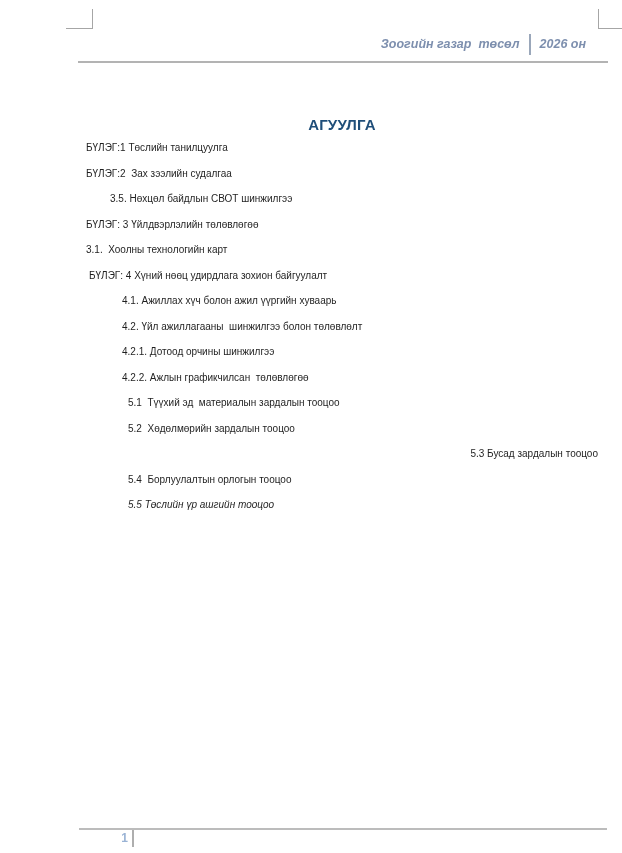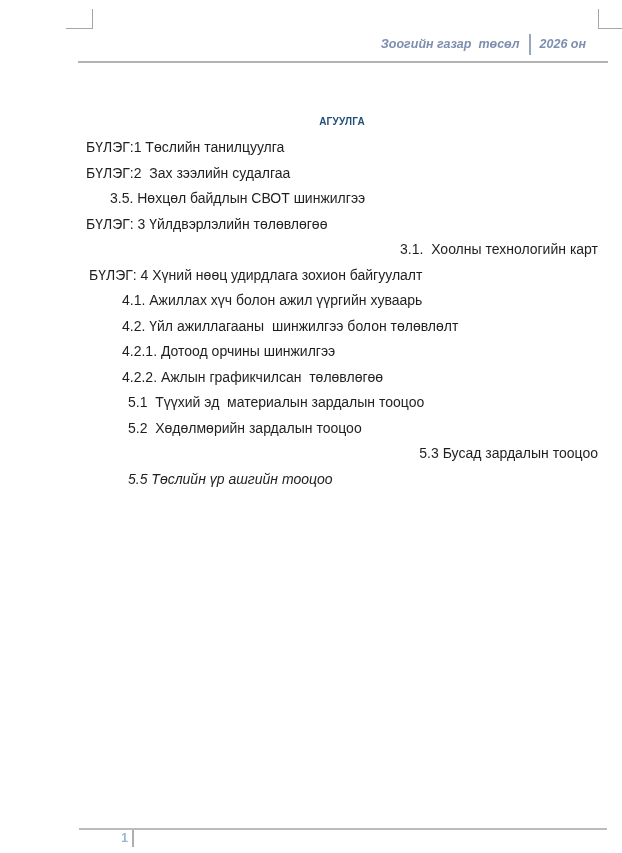--- a/index.html
+++ b/index.html
@@ -60,32 +60,32 @@
   }
   
   .doc-title {
     position: absolute;
     left: 86px;
     top: 116px;
     width: 512px;
     text-align: center;
     color: #1f4e79;
     font-weight: bold;
-    font-size: 10px;
+    font-size: 15px;
     letter-spacing: 0.2px;
   }
   .toc {
     position: absolute;
     left: 86px;
     top: 135px;
     width: 512px;
   }
   .toc-item {
     line-height: 25.5px;
-    font-size: 14px;
+    font-size: 10px;
     color: #1f1f1f;
     white-space: pre;
   }
   
   .footer-rule {
     position: absolute;
     left: 79px;
     top: 828px;
     width: 528px;
     height: 2px;
@@ -125,29 +125,30 @@
   </div>
   <div class="header-rule"></div>
 
   <div class="doc-title">АГУУЛГА</div>
 
   <div class="toc">
       <div class="toc-item" style="padding-left: 0px;">БҮЛЭГ:1 Төслийн танилцуулга</div>
       <div class="toc-item" style="padding-left: 0px;">БҮЛЭГ:2  Зах зээлийн судалгаа</div>
       <div class="toc-item" style="padding-left: 24px;">3.5. Нөхцөл байдлын СВОТ шинжилгээ</div>
       <div class="toc-item" style="padding-left: 0px;">БҮЛЭГ: 3 Үйлдвэрлэлийн төлөвлөгөө</div>
-      <div class="toc-item" style="padding-left: 0px; text-align: right;">3.1.  Хоолны технологийн карт</div>
+      <div class="toc-item" style="padding-left: 0px;">3.1.  Хоолны технологийн карт</div>
       <div class="toc-item" style="padding-left: 3px;">БҮЛЭГ: 4 Хүний нөөц удирдлага зохион байгуулалт</div>
       <div class="toc-item" style="padding-left: 36px;">4.1. Ажиллах хүч болон ажил үүргийн хуваарь</div>
       <div class="toc-item" style="padding-left: 36px;">4.2. Үйл ажиллагааны  шинжилгээ болон төлөвлөлт</div>
       <div class="toc-item" style="padding-left: 36px;">4.2.1. Дотоод орчины шинжилгээ</div>
       <div class="toc-item" style="padding-left: 36px;">4.2.2. Ажлын графикчилсан  төлөвлөгөө</div>
       <div class="toc-item" style="padding-left: 42px;">5.1  Түүхий эд  материалын зардалын тооцоо</div>
       <div class="toc-item" style="padding-left: 42px;">5.2  Хөдөлмөрийн зардалын тооцоо</div>
       <div class="toc-item" style="padding-left: 42px; text-align: right;">5.3 Бусад зардалын тооцоо</div>
+      <div class="toc-item" style="padding-left: 42px;">5.4  Борлуулалтын орлогын тооцоо</div>
       <div class="toc-item" style="padding-left: 42px; font-style: italic;">5.5 Төслийн үр ашгийн тооцоо</div>
     </div>
 
   <div class="footer-rule"></div>
   <div class="footer-num">1</div>
   <div class="footer-bar"></div>
 
 </div>
 
 </body></html>

